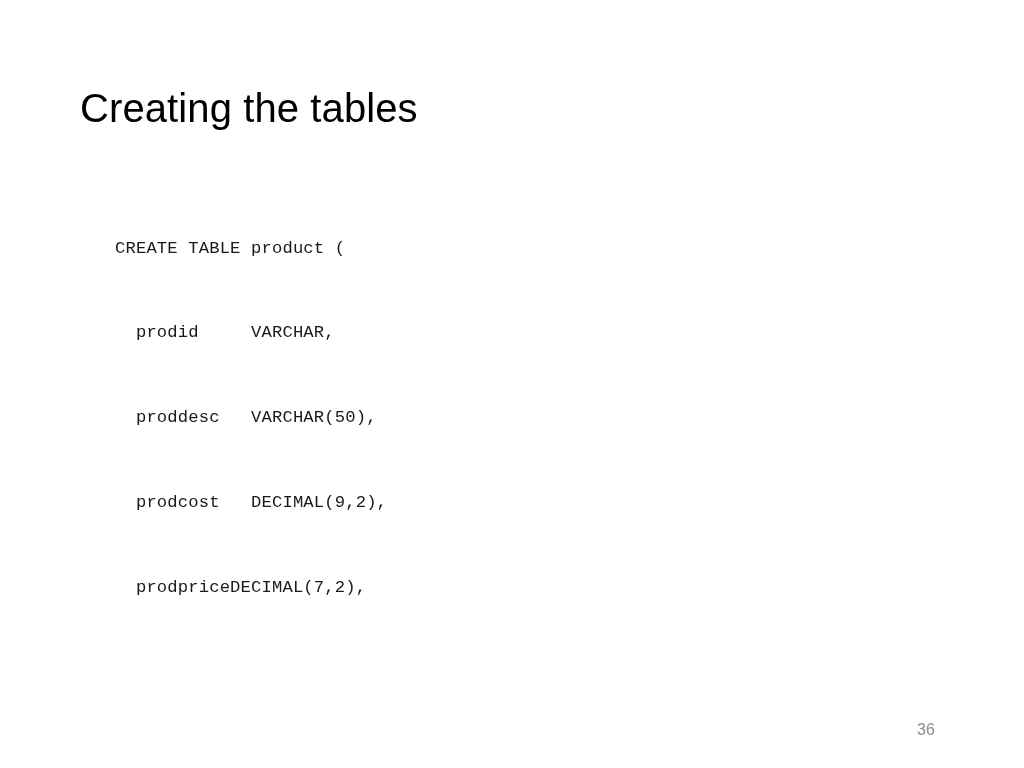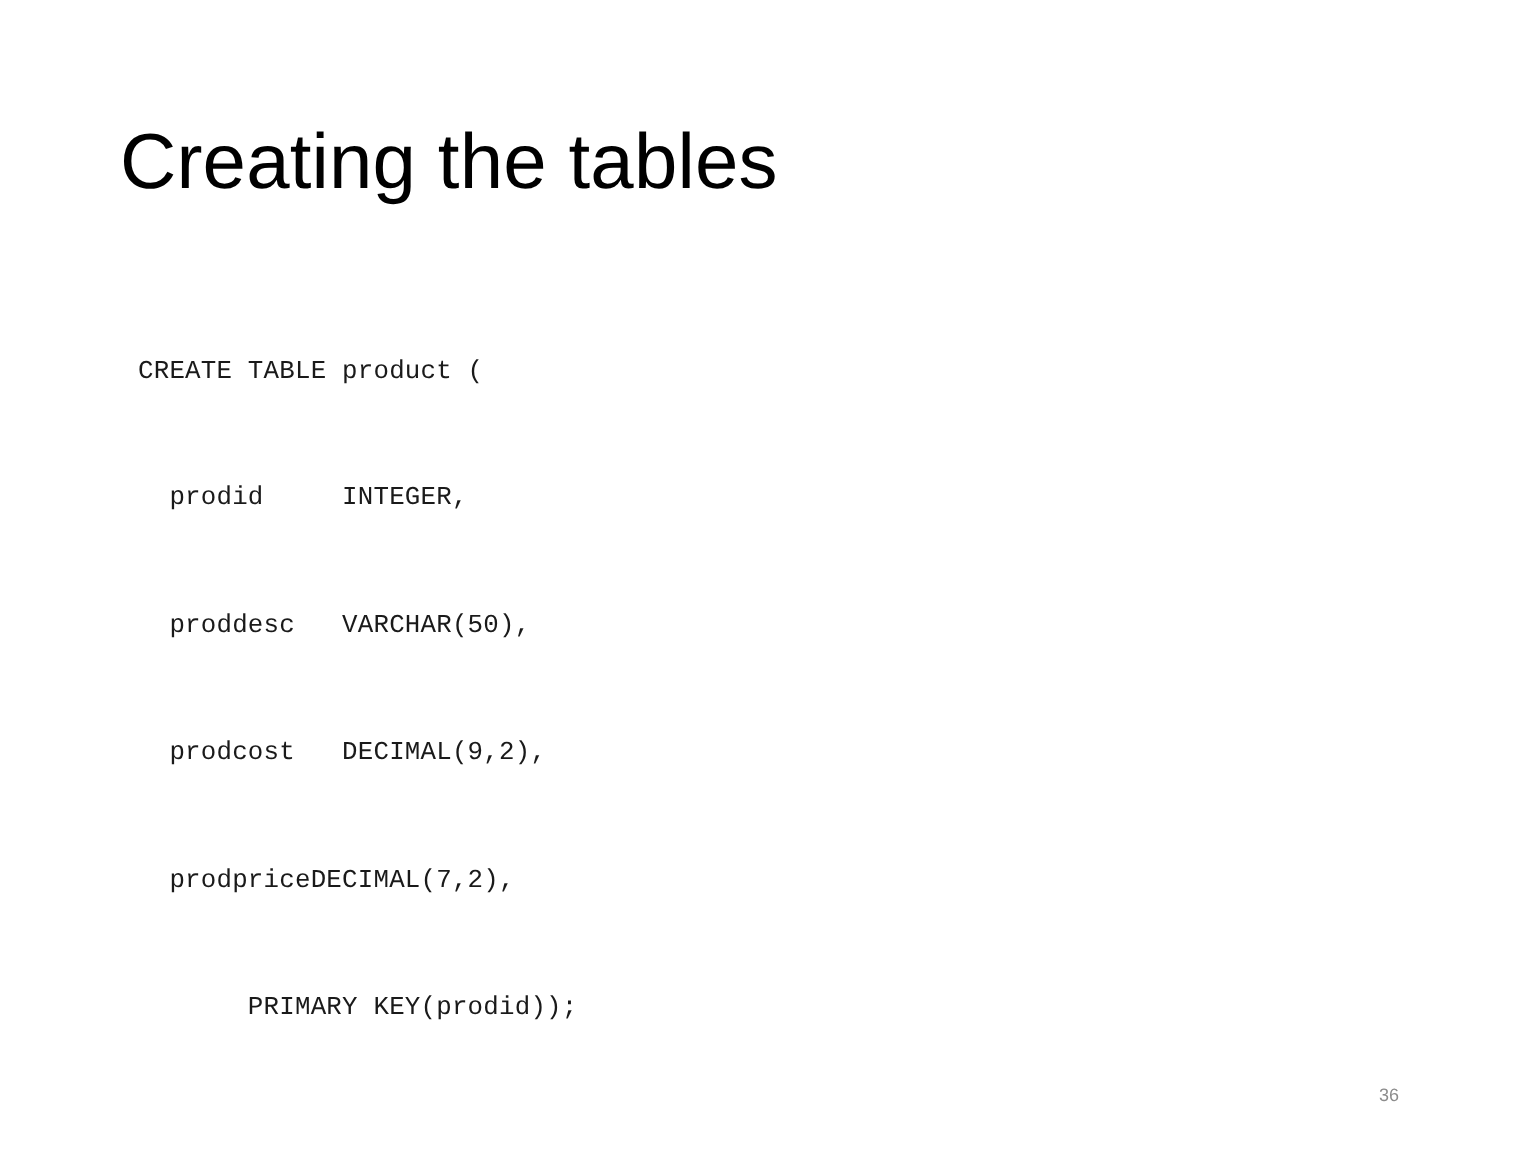--- a/index.html
+++ b/index.html
@@ -18,21 +18,21 @@
     width: 1024px;
     height: 768px;
     background: #ffffff;
   }
   .slide-title {
     position: absolute;
     left: 80px;
     top: 84px;
     width: 880px;
     font-family: "Liberation Sans", sans-serif;
-    font-size: 52px;
+    font-size: 40px;
     font-weight: 300;
     line-height: 48px;
     color: #000000;
     letter-spacing: 0.1px;
     white-space: pre;
   }
   .code-block {
     position: absolute;
     left: 92px;
     top: 178px;
@@ -41,51 +41,51 @@
     font-size: 17.2px;
     line-height: 28.3px;
     color: #1a1a1a;
     white-space: pre;
     letter-spacing: 0.15px;
   }
   .code-line {
     display: block;
     height: 28.3px;
     white-space: pre;
+    margin-left: 23px;
   }
   .code-line.blank {
     height: 28.3px;
   }
   .slide-number {
     position: absolute;
     left: 896px;
     top: 722px;
     width: 60px;
     text-align: center;
     font-family: "Liberation Sans", sans-serif;
-    font-size: 12px;
+    font-size: 16px;
     line-height: 16px;
     color: #8c8c8c;
     white-space: pre;
   }
 </style>
 </head>
 <body>
 
 <div class="slide">
 
   <div class="slide-title">Creating the tables</div>
 
   <div class="code-block">
     <span class="code-line">CREATE TABLE product (</span>
-    <span class="code-line">  prodid     INTEGER,</span>
+    <span class="code-line">  prodid     VARCHAR,</span>
     <span class="code-line">  proddesc   VARCHAR(50),</span>
     <span class="code-line">  prodcost   DECIMAL(9,2),</span>
     <span class="code-line">  prodpriceDECIMAL(7,2),</span>
-    <span class="code-line">       PRIMARY KEY(prodid));</span>
     <span class="code-line blank"></span>
     
     
     
     
     
     
     
     
     

